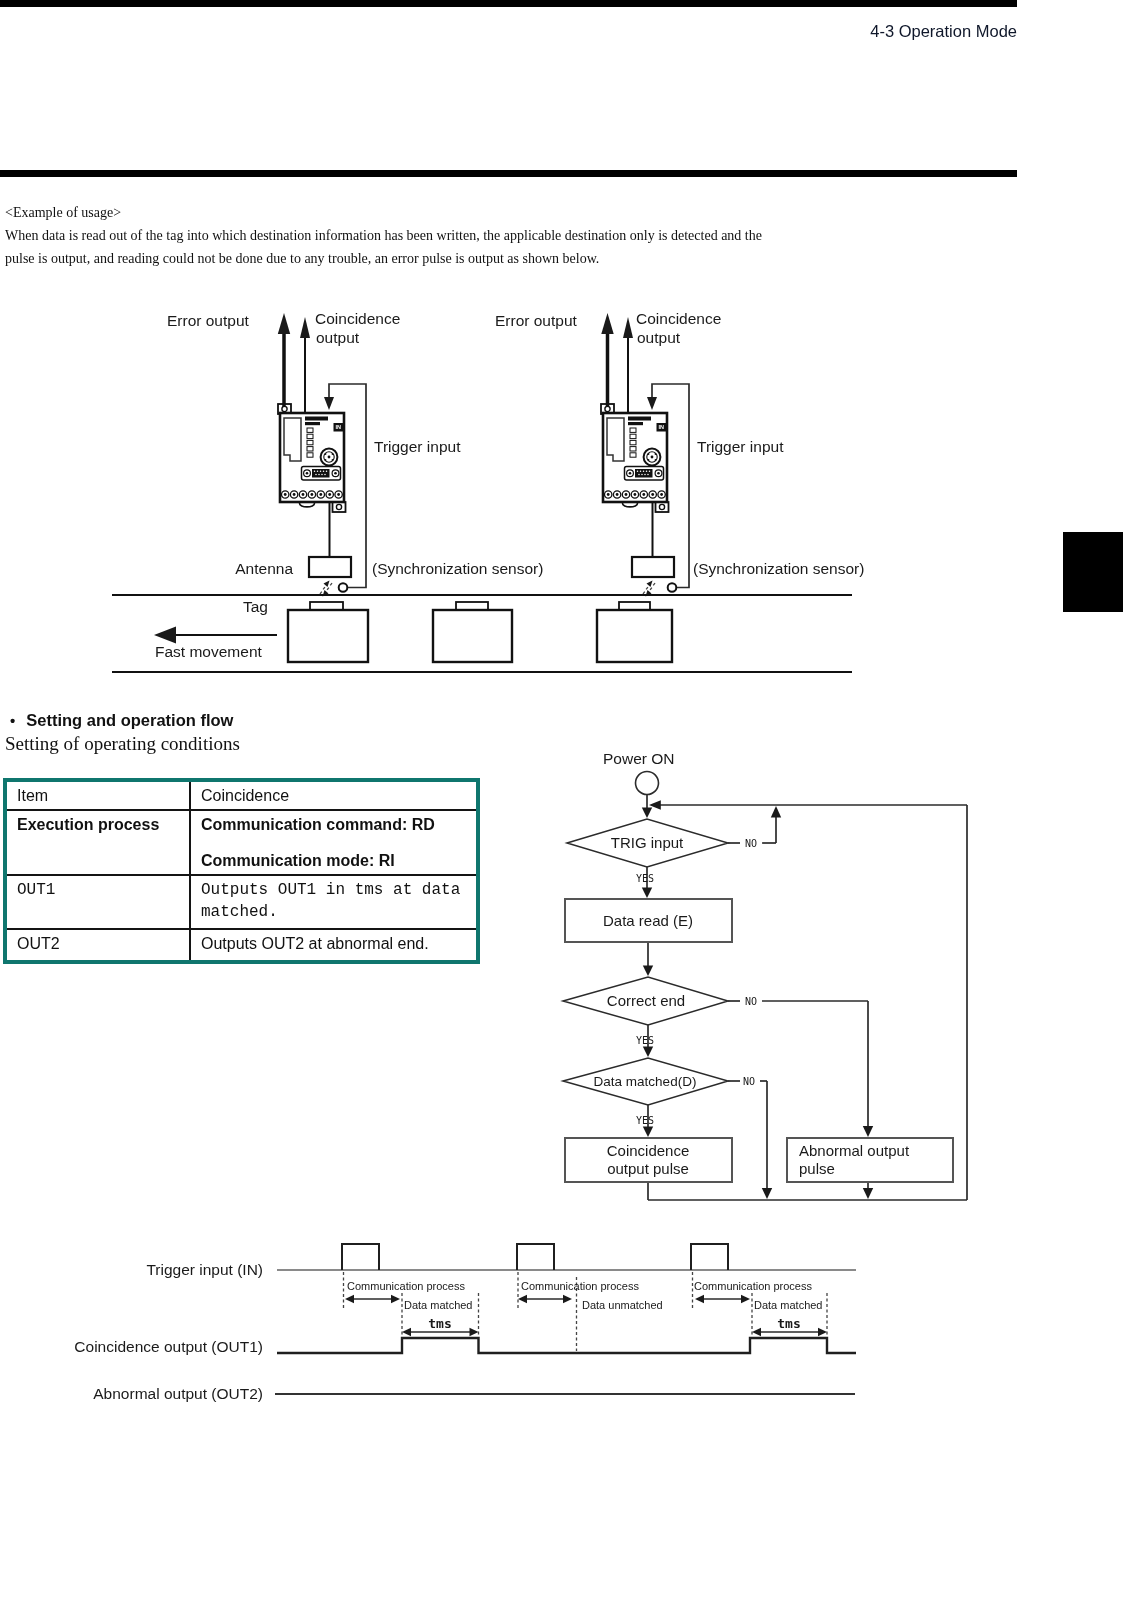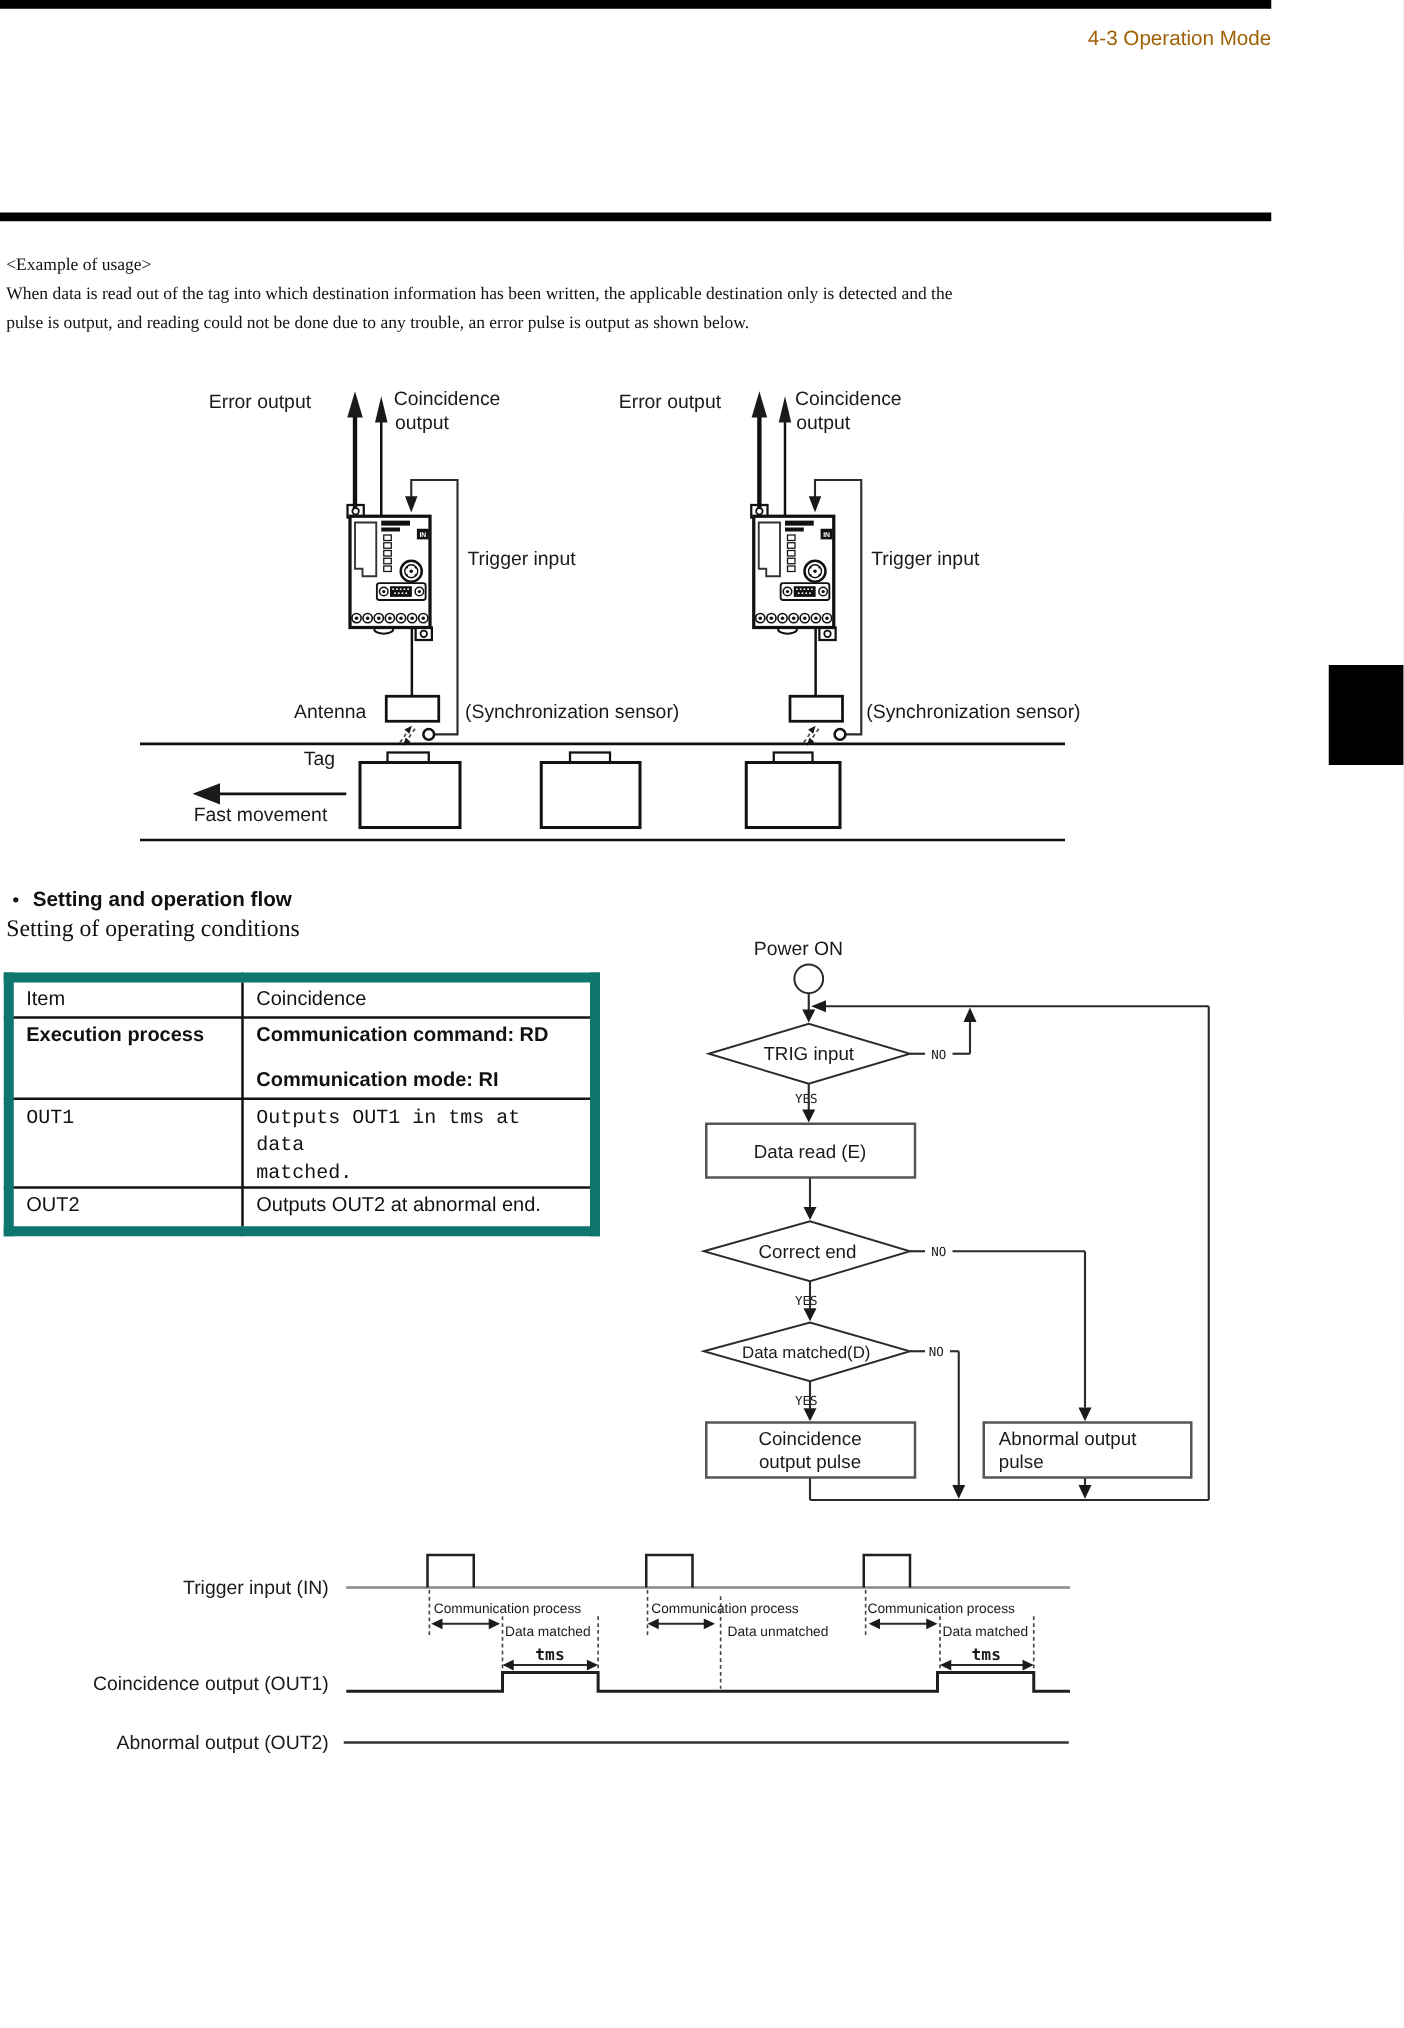--- a/index.html
+++ b/index.html
@@ -1,29 +1,29 @@
 <!DOCTYPE html>
 <html><head>
 <meta charset="utf-8">
 <style>
   html,body{margin:0;padding:0;background:#e8e8e8;}
   #page{position:relative;width:1123px;height:1622px;background:#ffffff;overflow:hidden;
         font-family:"Liberation Sans", sans-serif;color:#1a1a1a;}
   .abs{position:absolute;}
   .bar{background:#000;}
-  #header-title{left:700px;top:22px;width:317px;text-align:right;font-size:16.5px;color:#a16207;}
+  #header-title{left:700px;top:22px;width:317px;text-align:right;font-size:16.5px;color:#0f172a;}
   .serif{font-family:"Liberation Serif", serif;font-size:14px;color:#111;white-space:nowrap;}
   #bullet-heading{left:10px;top:711px;font-size:16.5px;font-weight:bold;color:#111;}
   #bullet-heading .dot{font-size:15px;margin-right:11px;font-weight:bold;}
   #subheading{left:5px;top:733px;font-size:19px;}
   
   #spec-table{position:absolute;left:3px;top:778px;border-collapse:collapse;table-layout:fixed;width:477px;}
   #spec-table td{border:2px solid #141414;vertical-align:top;padding:3px 8px 0 10px;
                  font-size:16px;line-height:22px;color:#111;}
-  #spec-table{border:8px solid #0f766e;}
+  #spec-table{border:4px solid #0f766e;}
   td.c1{width:164px;}
   .gap-line{margin-top:14px;}
   tr.r0 td{height:24px;}
   tr.r1 td{height:60px;font-weight:bold;}
   tr.r2 td{height:49px;font-family:Liberation Mono, monospace;}
   tr.r3 td{height:27px;}
   tr.r4 td{height:24px;}
   #tab-marker{left:1063px;top:532px;width:60px;height:80px;background:#000;}
   #page-number{left:970px;top:1628px;width:48px;text-align:right;font-size:16px;}
   

